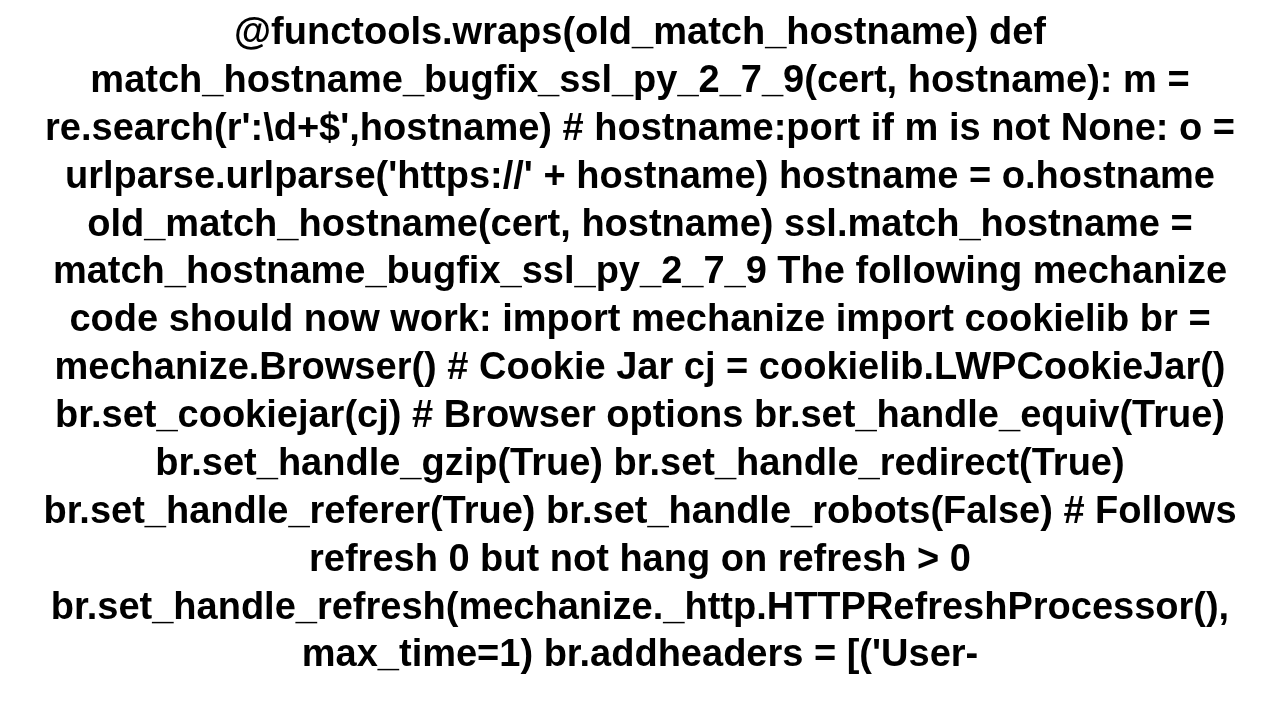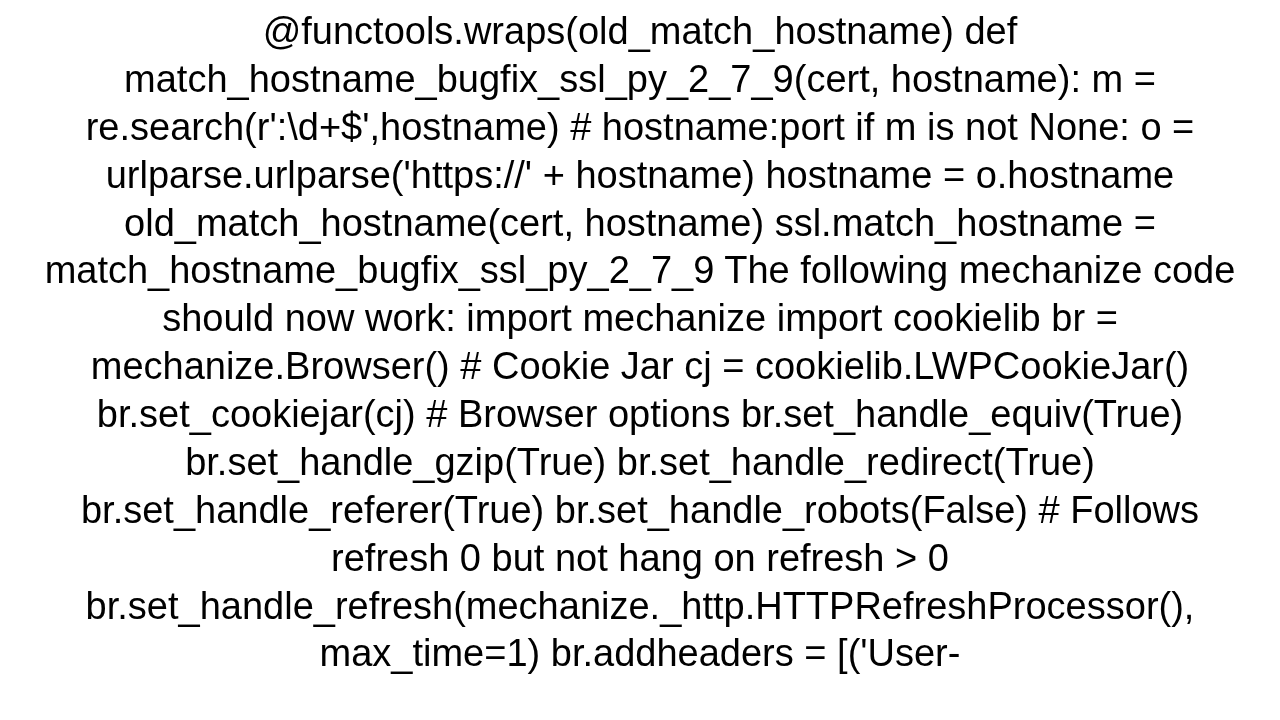--- a/index.html
+++ b/index.html
@@ -1,18 +1,19 @@
 <!DOCTYPE html>
 <html><head>
   <meta charset="utf-8">
   <style>
     * {
       margin: 0;
       padding: 0;
       box-sizing: border-box;
+      font-weight: bold;
     }
     body {
       width: 1280px;
       height: 720px;
       background: #ffffff;
       font-family: Arial, Helvetica, sans-serif;
       overflow: hidden;
     }
     .content {
       width: 1280px;

